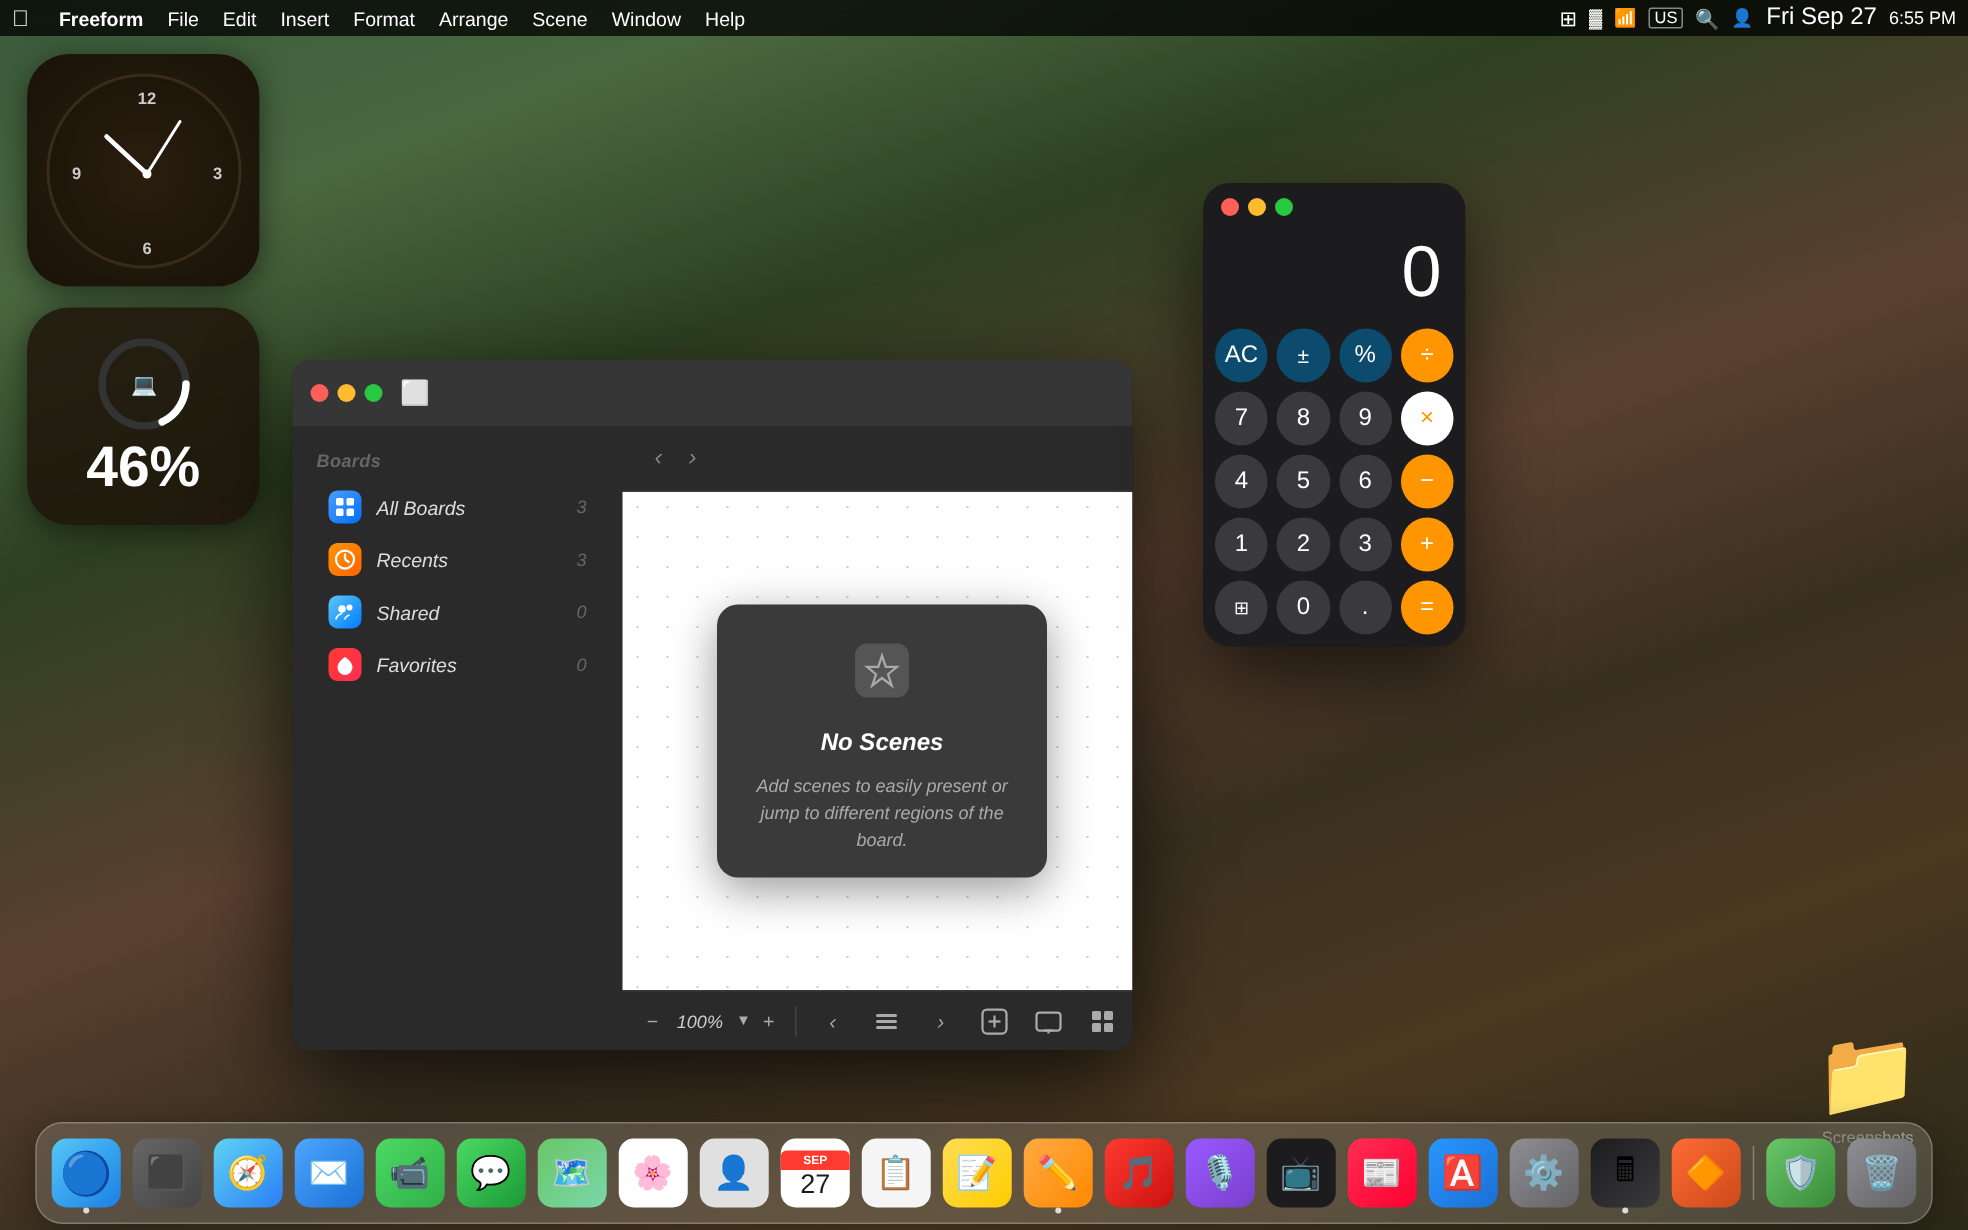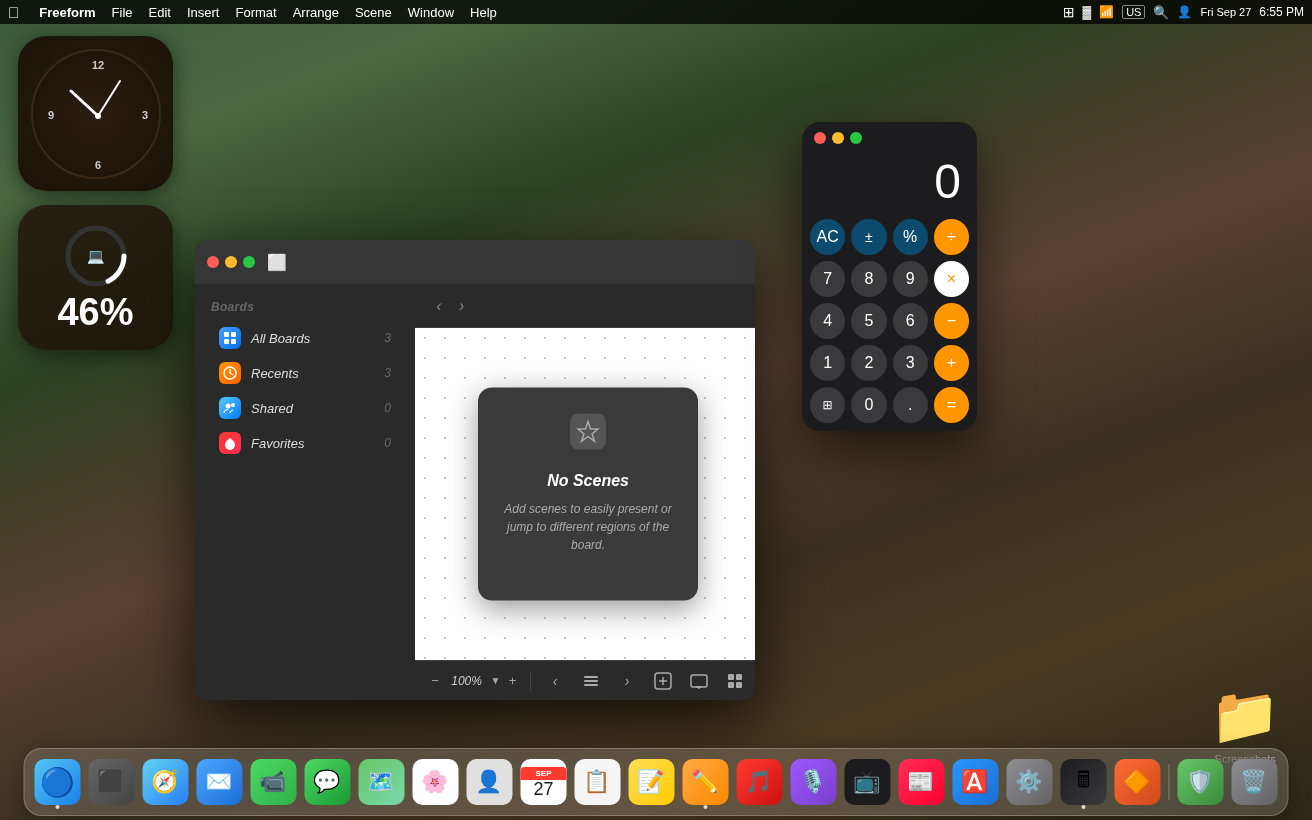--- a/index.html
+++ b/index.html
@@ -250,21 +250,21 @@
 
     
     .no-scenes-popup {
       position: absolute;
       top: 50%;
       left: 50%;
       transform: translate(-50%, -50%);
       width: 220px;
       background: #3a3a3a;
       border-radius: 14px;
-      padding: 24px 20px 31px;
+      padding: 24px 20px 0;
       display: flex;
       flex-direction: column;
       align-items: center;
       box-shadow: 0 8px 30px rgba(0,0,0,0.4);
     }
     .no-scenes-icon {
       font-size: 32px;
       color: #888;
       margin-bottom: 12px;
     }
@@ -497,21 +497,21 @@
     <span class="menu-item">Window</span>
     <span class="menu-item">Help</span>
   </div>
   <div class="menubar-right">
     <span style="font-size:14px;">⊞</span>
     <span style="font-size:12px;">▓</span>
     <span style="font-size:12px;">📶</span>
     <span style="font-size:11px; border:1px solid #888; padding:0 3px; border-radius:2px;">US</span>
     <span style="font-size:13px;">🔍</span>
     <span style="font-size:12px;">👤</span>
-    <span style="font-size:11px;">Fri Sep 27</span>
+    <span style="font-size:16px;">Fri Sep 27</span>
     <span style="font-size:12px;">6:55 PM</span>
   </div>
 </div>
 
 <div class="clock-widget">
   <div class="clock-face">
 
     <svg width="130" height="130" viewBox="0 0 130 130" style="position:absolute;top:0;left:0;">
 
       <text x="65" y="18" text-anchor="middle" fill="#ccc" font-size="11" font-weight="600">12</text>

